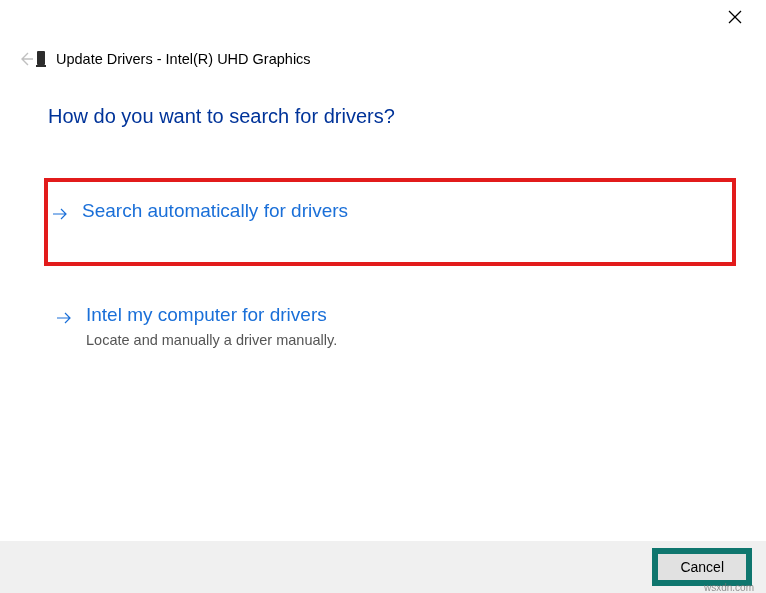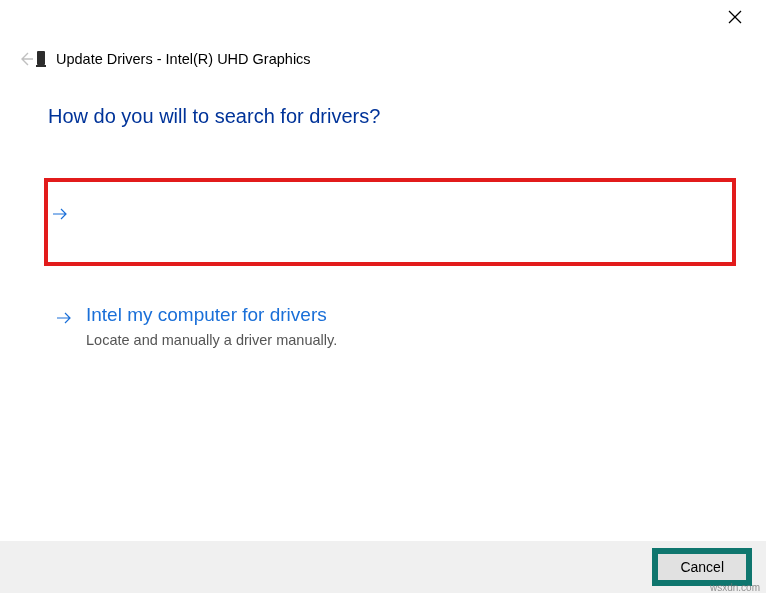--- a/index.html
+++ b/index.html
@@ -109,21 +109,21 @@
     .cancel-btn {
       background: #e1e1e1;
       border: 6px solid #0f766e;
       padding: 5px 22px;
       font-size: 14px;
       cursor: pointer;
       font-family: inherit;
     }
     .watermark {
       position: absolute;
-      right: 6px;
+      right: 12px;
       bottom: 0px;
       font-size: 10px;
       color: #777;
       opacity: 0.8;
     }
   </style>
 </head>
 <body>
 
 <div class="close-btn">
@@ -144,29 +144,30 @@
       <svg viewBox="0 0 14 18" width="14" height="18">
         <rect x="3" y="1" width="8" height="14" fill="#2c2c2c" rx="1"></rect>
         <rect x="2" y="15" width="10" height="2" fill="#2c2c2c"></rect>
       </svg>
     </span>
     <span>Update Drivers - Intel(R) UHD Graphics</span>
   </span>
 </div>
 
 <div class="main">
-  <h1 class="question">How do you will to search for drivers?</h1>
+  <h1 class="question">How do you want to search for drivers?</h1>
 
   <div class="option highlighted">
     <span class="opt-arrow">
       <svg viewBox="0 0 16 16">
           <path d="M1 8 L14 8 M9 3 L14 8 L9 13" fill="none" stroke="#1a6fd8"></path>
         </svg>
     </span>
     <div class="opt-body">
+      <div class="opt-title">Search automatically for drivers</div>
     </div>
   </div>
 
   <div class="option">
     <span class="opt-arrow">
       <svg viewBox="0 0 16 16">
           <path d="M1 8 L14 8 M9 3 L14 8 L9 13" fill="none" stroke="#1a6fd8"></path>
         </svg>
     </span>
     <div class="opt-body">

